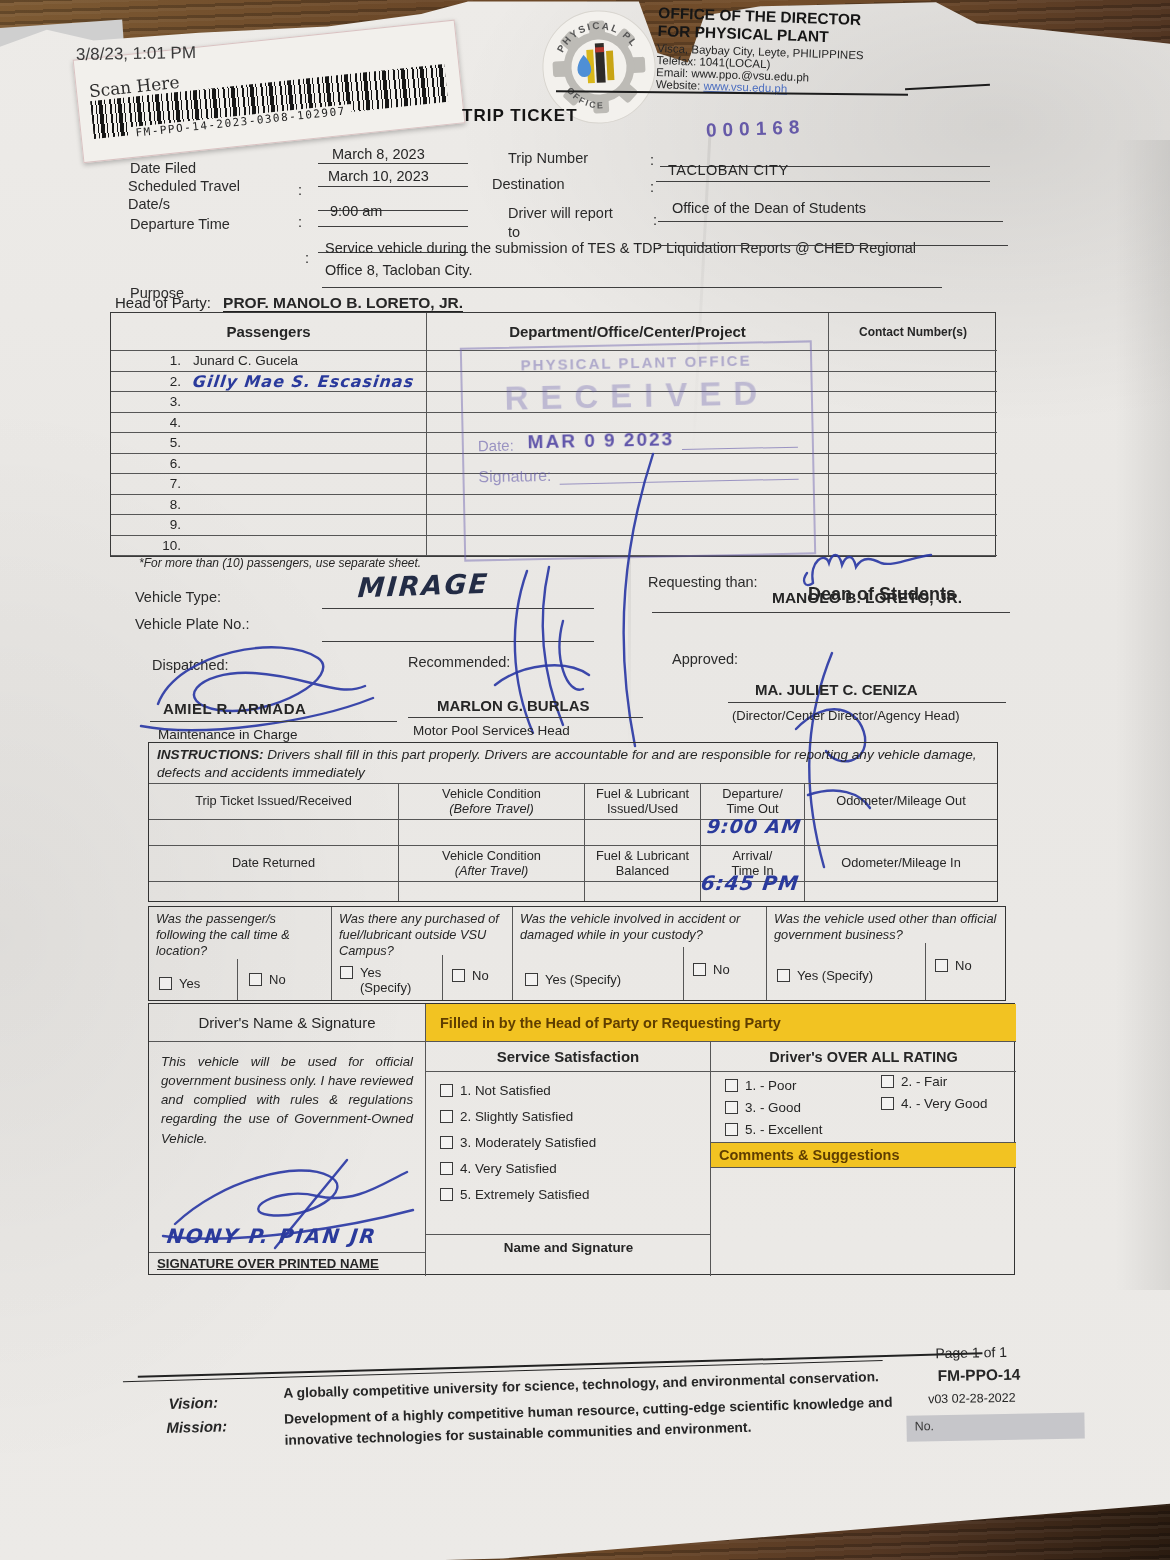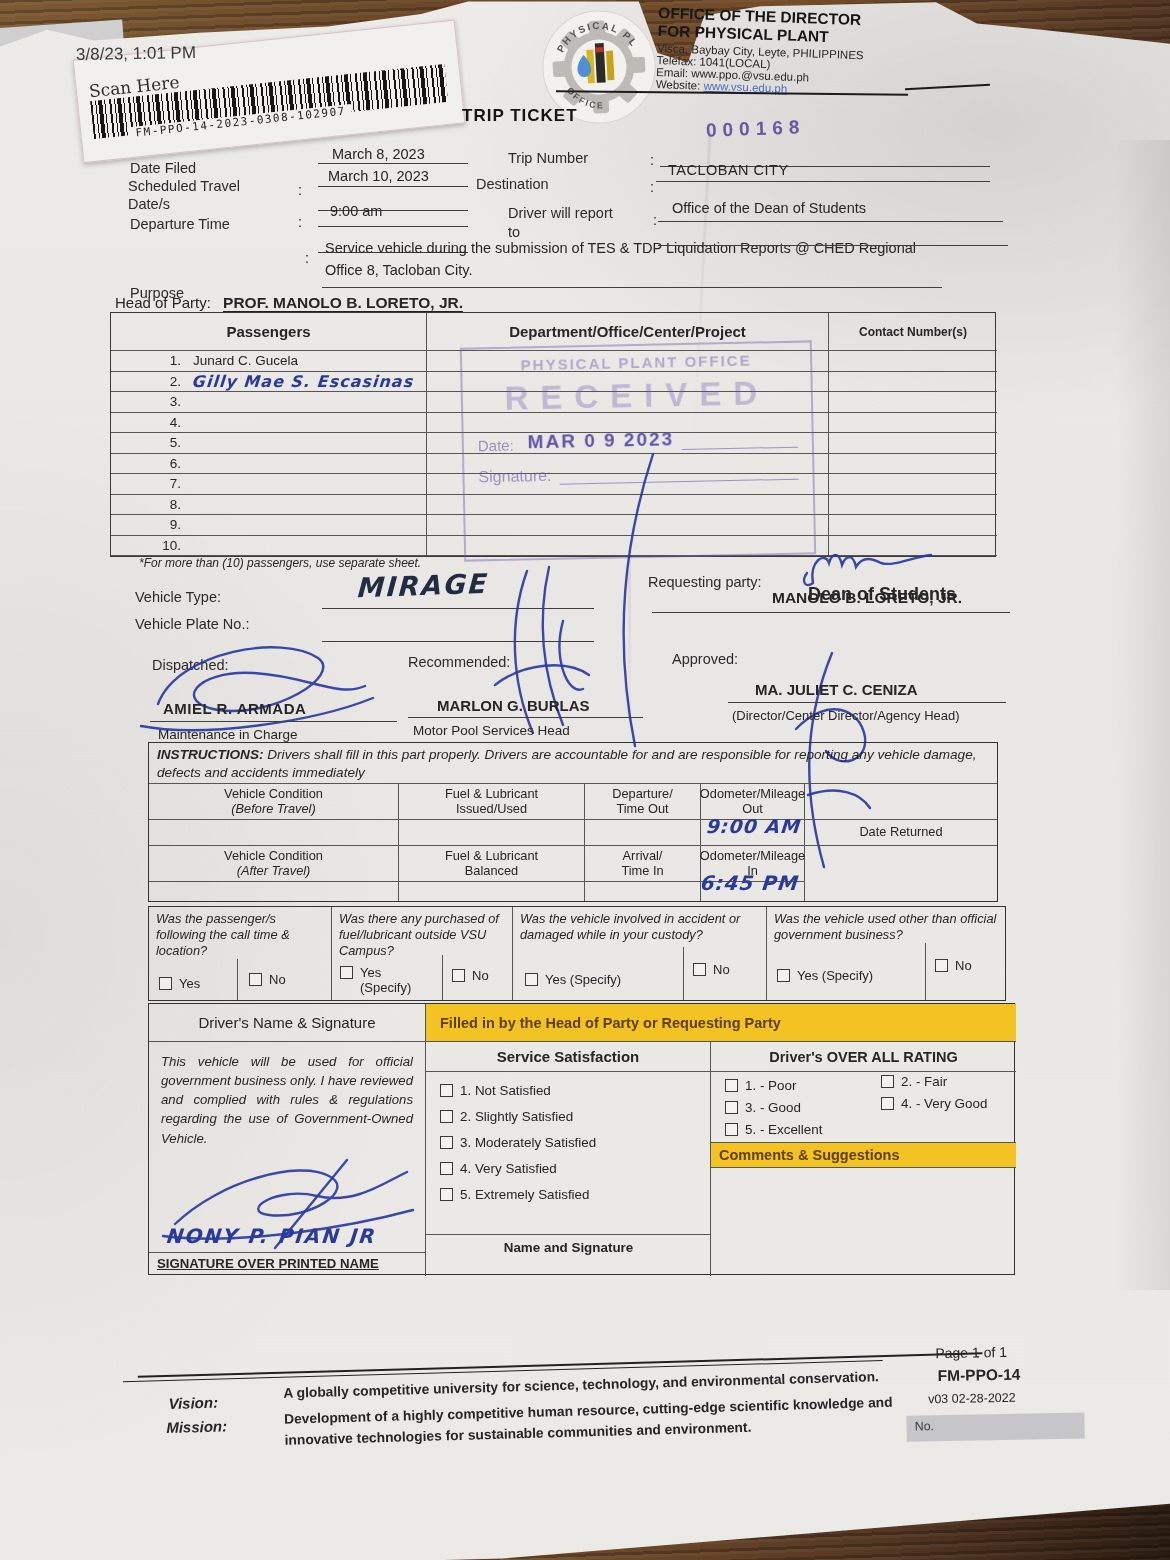--- a/index.html
+++ b/index.html
@@ -170,21 +170,21 @@
   <div class="line" style="left:318px; top:210px; width:150px;"></div>
   <div class="abs" style="left:330px; top:203px; font-size:14.5px;">9:00 am</div>
   <div class="line" style="left:318px; top:226px; width:150px;"></div>
   <div class="line" style="left:318px; top:252px; width:150px;"></div>
   <div class="abs" style="left:325px; top:237px; width:620px; font-size:14.5px; line-height:1.55;">Service vehicle during the submission of TES &amp; TDP Liquidation Reports @ CHED Regional Office 8, Tacloban City.</div>
   <div class="line" style="left:322px; top:287px; width:620px;"></div>
 
   <div class="abs lbl" style="left:508px; top:150px;">Trip Number</div>
   <div class="abs lbl" style="left:650px; top:152px;">:</div>
   <div class="line" style="left:660px; top:166px; width:330px;"></div>
-  <div class="abs lbl" style="left:476px; top:176px;">Destination</div>
+  <div class="abs lbl" style="left:492px; top:176px;">Destination</div>
   <div class="abs lbl" style="left:650px; top:179px;">:</div>
   <div class="abs" style="left:668px; top:162px; font-size:14.5px; letter-spacing:.5px;">TACLOBAN CITY</div>
   <div class="line" style="left:656px; top:181px; width:334px;"></div>
   <div class="abs lbl" style="left:508px; top:205px;">Driver will report</div>
   <div class="abs lbl" style="left:508px; top:224px;">to</div>
   <div class="abs lbl" style="left:653px; top:212px;">:</div>
   <div class="abs" style="left:672px; top:200px; font-size:14.5px;">Office of the Dean of Students</div>
   <div class="line" style="left:658px; top:221px; width:345px;"></div>
   <div class="line" style="left:658px; top:245px; width:350px;"></div>
 
@@ -279,21 +279,21 @@
   </svg>
 
   <div class="abs it" style="left:139px; top:556px; font-size:12px;">*For more than (10) passengers, use separate sheet.</div>
 
   <div class="abs lbl" style="left:135px; top:589px;">Vehicle Type:</div>
   <div class="abs ink" style="left:358px; top:570px; font-size:27px; letter-spacing:2px; color:#232c45; transform:rotate(-2deg) skewX(-6deg);">MIRAGE</div>
   <div class="line" style="left:322px; top:608px; width:272px;"></div>
   <div class="abs lbl" style="left:135px; top:616px;">Vehicle Plate No.:</div>
   <div class="line" style="left:322px; top:641px; width:272px;"></div>
 
-  <div class="abs lbl" style="left:648px; top:574px;">Requesting party:</div>
+  <div class="abs lbl" style="left:648px; top:574px;">Requesting than:</div>
   <svg class="sig-svg" style="left:795px; top:543px;" width="145" height="52" viewBox="0 0 145 52">
     <path d="M18 40 C10 46 6 38 12 30 M18 40 C14 18 30 8 34 20 C37 10 44 8 47 22 C51 12 58 10 61 24 C68 12 78 16 86 20 C98 24 118 14 136 12"></path>
   </svg>
   <div class="abs b" style="left:772px; top:589px; font-size:15.5px;">MANOLO B. LORETO, JR.</div>
   <div class="line" style="left:652px; top:612px; width:358px; border-bottom-width:1.9px;"></div>
   <div class="abs" style="left:808px; top:584px; font-size:18px;font-weight:bold;">Dean of Students</div>
 
   <div class="abs lbl" style="left:152px; top:657px;">Dispatched:</div>
   <svg class="sig-svg" style="left:133px; top:626px;" width="250" height="118" viewBox="0 0 250 118">
     <path d="M25 78 C45 25 150 8 185 32 C210 50 140 92 85 84 C40 77 62 44 120 47 C175 50 205 72 232 60"></path>
@@ -322,20 +322,21 @@
   </svg>
   <div class="abs b" style="left:755px; top:681px; font-size:15px;">MA. JULIET C. CENIZA</div>
   <div class="line" style="left:728px; top:702px; width:278px;"></div>
   <div class="abs" style="left:732px; top:708px; font-size:13px;">(Director/Center Director/Agency Head)</div>
 
   <div class="itable">
     <div class="ihead">
       <span class="b">INSTRUCTIONS:</span><span> Drivers shall fill in this part properly.  Drivers are accountable for and are responsible for reporting any vehicle damage, defects and accidents immediately</span>
     </div>
     <div class="igrid">
+      <div>Trip Ticket Issued/Received</div>
       <div>
           <span>Vehicle Condition</span>
           <span class="it">(Before Travel)</span>
         </div>
       <div>
           <span>Fuel &amp; Lubricant</span>
           <span>Issued/Used</span>
         </div>
       <div>
           <span>Departure/</span>

